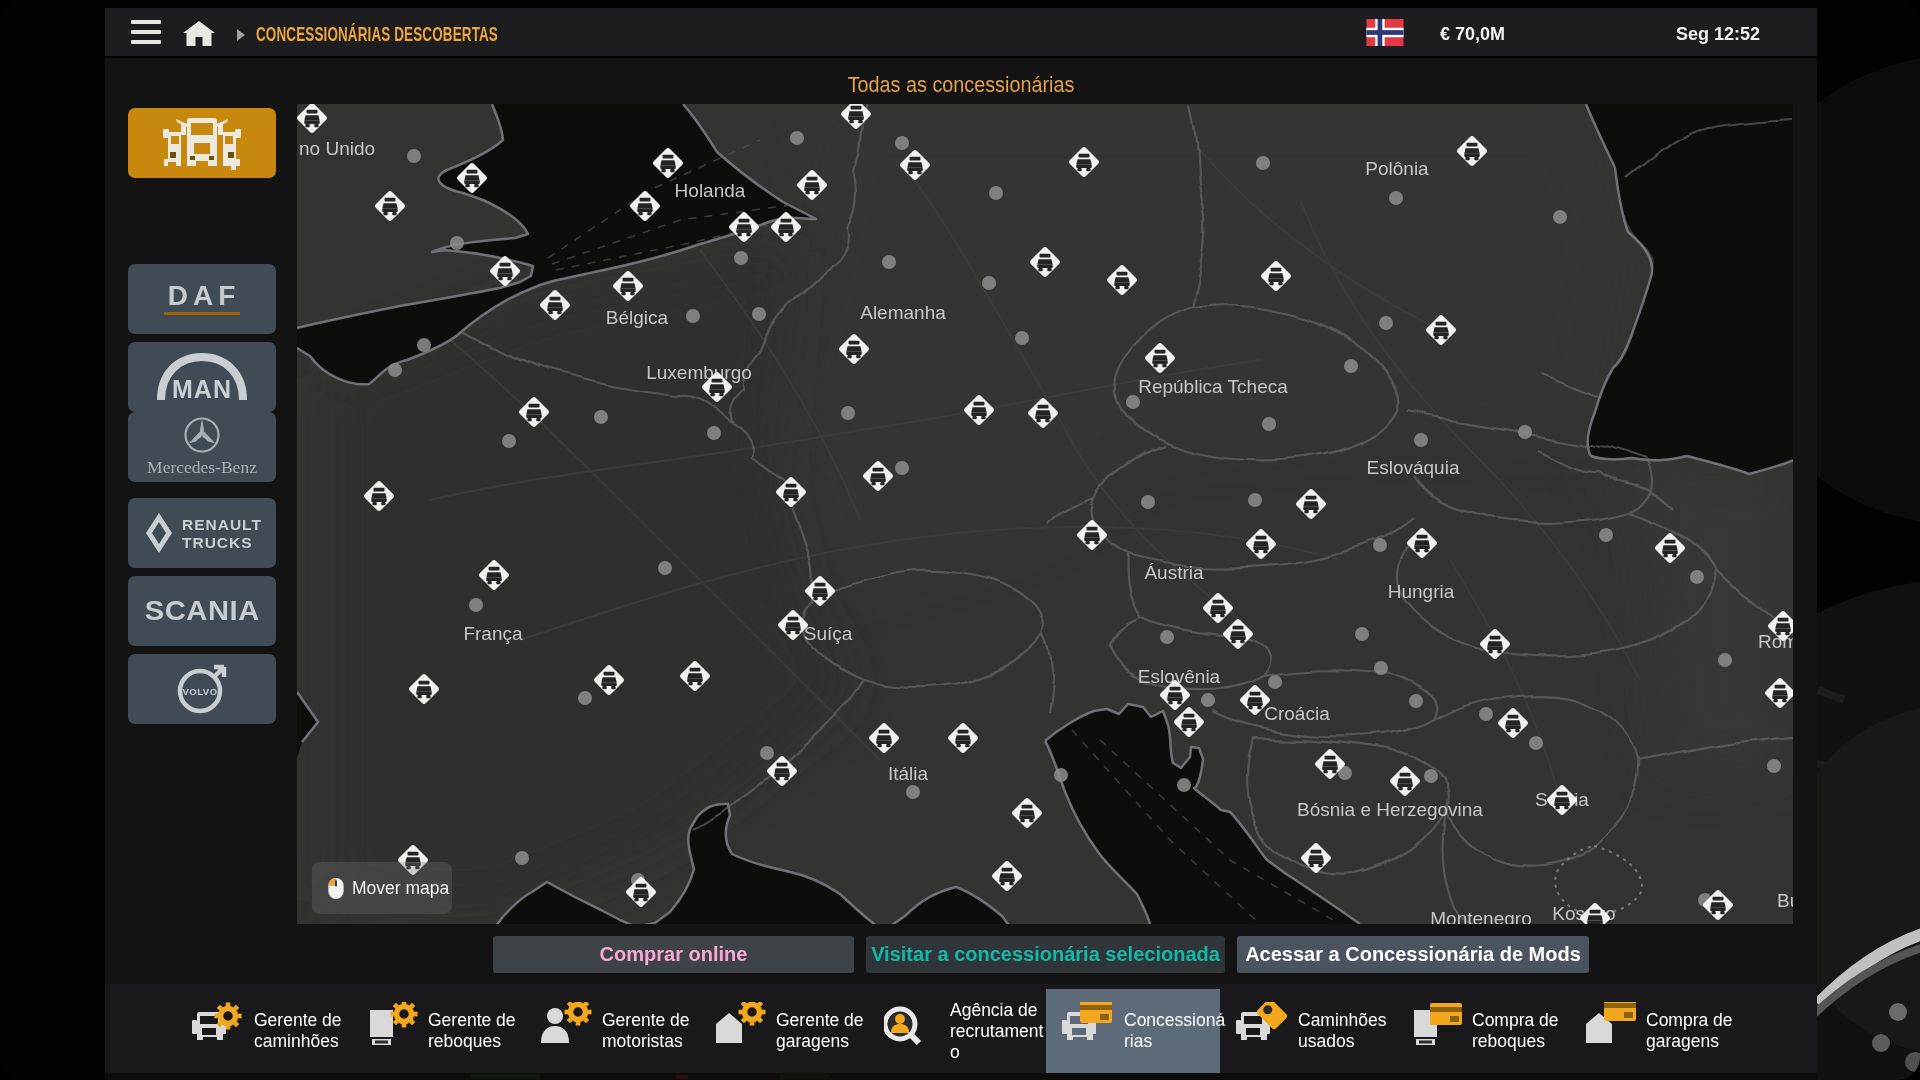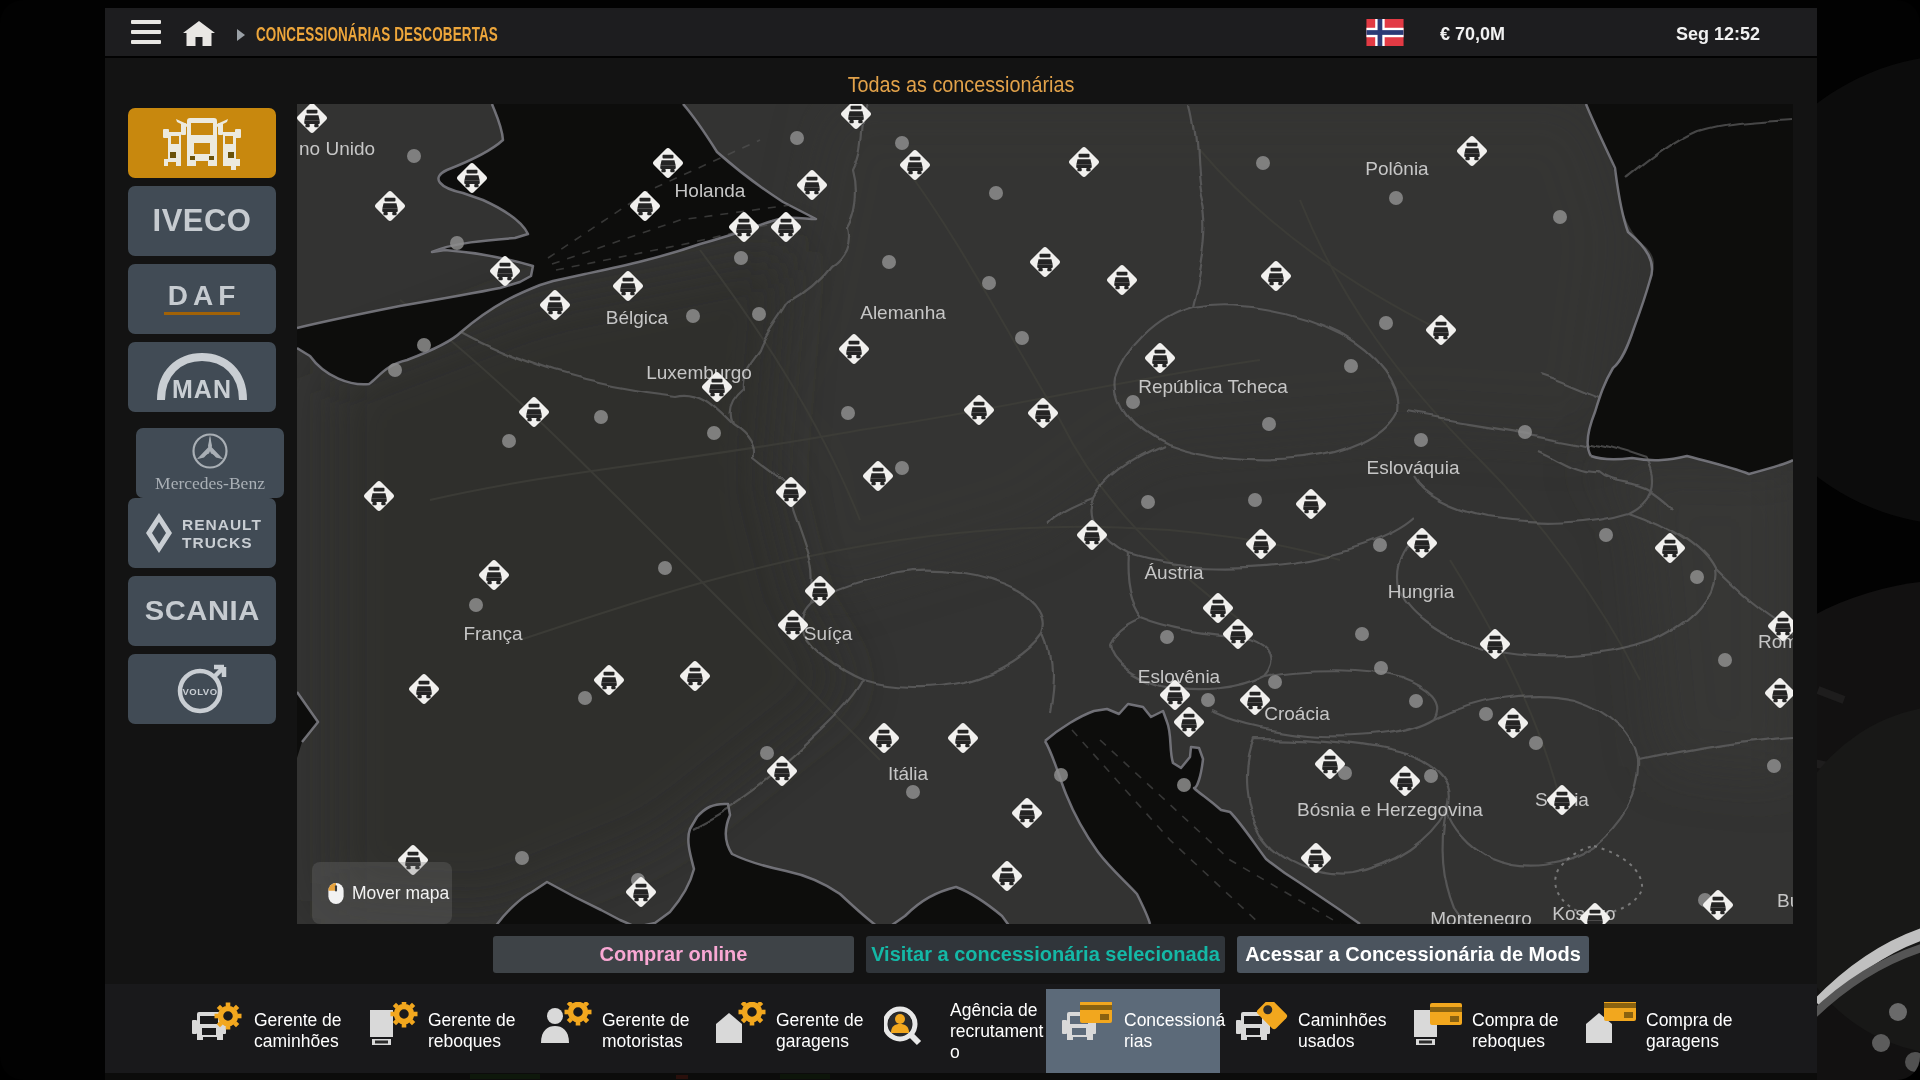--- a/index.html
+++ b/index.html
@@ -22,33 +22,33 @@
 #panel { left:105px; top:58px; width:1712px; height:926px; background:#131313; }
 #title { left:105px; top:72px; width:1712px; text-align:center; font-size:22px; color:#e2a24a; transform:scaleX(0.9); transform-origin:center; }
 
 
 .sbtn { left:128px; width:148px; height:70px; background:#414b55; border-radius:7px;
   display:flex; align-items:center; justify-content:center; flex-direction:column; color:#c9ced3; }
 #sb0 { top:108px; background:#c8880e; }
 #sb1 { top:186px; }
 #sb2 { top:264px; }
 #sb3 { top:342px; }
-#sb4 { top:428px;margin-left:8px; }
+#sb4 { top:412px; }
 #sb5 { top:498px; }
 #sb6 { top:576px; }
 #sb7 { top:654px; }
 .iveco { font-size:31px; font-weight:bold; letter-spacing:0.5px; color:#c6cbd0; }
 .daf  { font-size:28px; font-weight:bold; letter-spacing:5px; color:#c6cbd0; border-bottom:3px solid #a16207; line-height:0.9; padding:0 0 3px 4px; }
 .scania { font-size:27px; font-weight:bold; letter-spacing:0.5px; color:#c6cbd0; transform:scaleX(1.08); }
 
 
 #map { left:297px; top:104px; width:1496px; height:820px; }
 
 
-#mover { left:312px; top:862px; width:140px; height:62px; background:rgba(115,115,115,0.30); border-radius:8px;
+#mover { left:312px; top:862px; width:140px; height:52px; background:rgba(115,115,115,0.30); border-radius:8px;
   display:flex; align-items:center; color:#f2f2f2; font-size:17.5px; white-space:nowrap; }
 
 
 .bbtn { top:936px; height:37px; border-radius:3px; font-weight:bold; font-size:20px;
   display:flex; align-items:center; justify-content:center; }
 #bb0 { left:493px; width:361px; background:#3e4347; color:#f9a8d4; }
 #bb1 { left:866px; width:359px; background:#30353a; color:#14b8a6; }
 #bb2 { left:1237px; width:352px; background:#4b545e; color:#fff; }
 
 
@@ -608,23 +608,20 @@
         <rect x="59" y="41" width="5" height="4" fill="#6b5209"></rect>
         <path d="M18 17 h13 v34 h-5 v-4 h-8 v4 h-4 v-7 h4 z M21 21 h8 v8 h-8 z" fill-rule="evenodd"></path>
         <rect x="20" y="37" width="6" height="6" fill="#6b5209"></rect>
         <rect x="13" y="14" width="6" height="9" rx="1"></rect>
         <path d="M73 17 h13 v27 h4 v7 h-4 v4 h-5 v-4 h-8 z M75 21 h8 v8 h-8 z" fill-rule="evenodd"></path>
         <rect x="78" y="37" width="6" height="6" fill="#6b5209"></rect>
         <rect x="85" y="14" width="6" height="9" rx="1"></rect>
       </g>
     </svg>
   </div>
-  <div id="sb1" class="abs sbtn">
-      <span class="iveco">IVECO</span>
-    </div>
   <div id="sb2" class="abs sbtn">
       <span class="daf">DAF</span>
     </div>
   <div id="sb3" class="abs sbtn">
     <svg width="100" height="54" viewBox="0 0 100 54">
       <path d="M9 50 C9 23 27 7 50 7 C73 7 91 23 91 50" fill="none" stroke="#c9ced3" stroke-width="8"></path>
       <text x="50" y="48" text-anchor="middle" font-size="25" font-weight="bold" fill="#c9ced3" font-family="Liberation Sans, sans-serif" letter-spacing="1">MAN</text>
     </svg>
   </div>
   <div id="sb4" class="abs sbtn">

